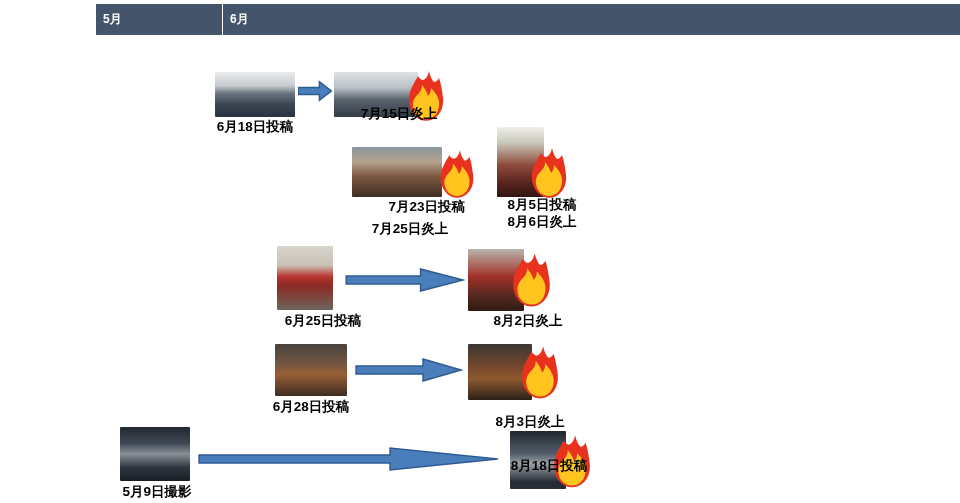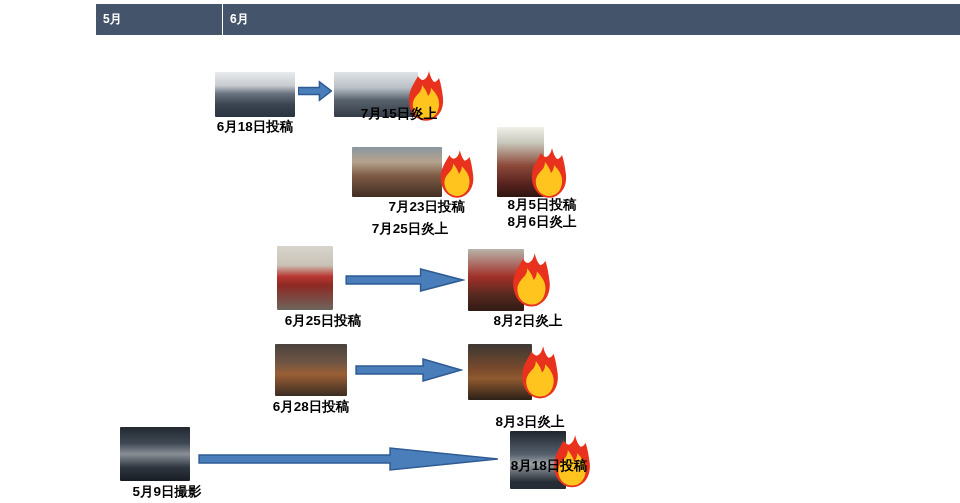--- a/index.html
+++ b/index.html
@@ -62,21 +62,21 @@
   .lA1 { left:200px; top:119px; width:110px; }
   .lA2 { left:344px; top:106px; width:110px; }
   .lB1a{ left:355px; top:199px; width:110px;text-align:right; }
   .lB1b{ left:355px; top:221px; width:110px; }
   .lB2a{ left:487px; top:197px; width:110px; }
   .lB2b{ left:487px; top:214px; width:110px; }
   .lC1 { left:268px; top:313px; width:110px; }
   .lC2 { left:473px; top:313px; width:110px; }
   .lD1 { left:256px; top:399px; width:110px; }
   .lD2 { left:475px; top:414px; width:110px; }
-  .lE1 { left:112px; top:484px; width:110px; }
+  .lE1 { left:102px; top:484px; width:110px; }
   .lE2 { left:490px; top:458px; width:118px; }
 
   .defs-holder { position:absolute; width:0; height:0; overflow:hidden; }
 </style>
 </head>
 <body>
 
 <div class="canvas">
 
   <svg class="defs-holder" aria-hidden="true">

